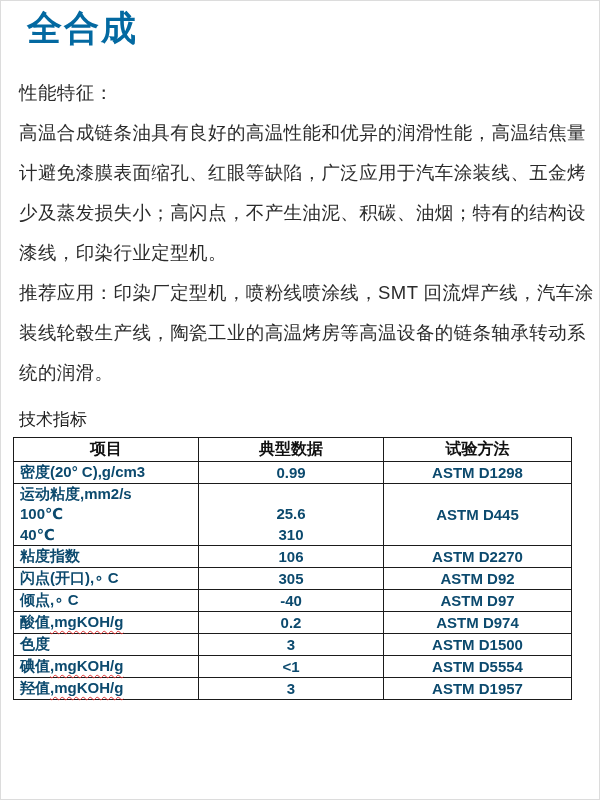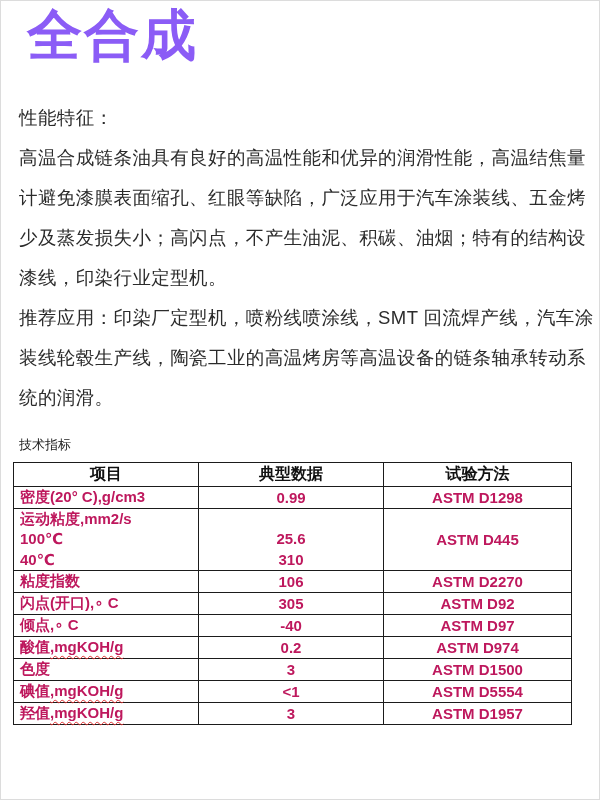--- a/index.html
+++ b/index.html
@@ -16,27 +16,26 @@
   .page {
     box-sizing: border-box;
     width: 600px;
     height: 800px;
     border: 1px solid #dcdcdc;
     background: #ffffff;
     overflow: hidden;
   }
   .title-black {
     margin: 5px 0 0 26px;
-    font-size: 55px;
+    font-size: 35px;
     line-height: 1.25;
     font-weight: 700;
     letter-spacing: 2px;
-    color: #8b5cf6;
+    color: #0369a1;
     white-space: nowrap;
-    font-family: Liberation Mono, monospace;
   }
   .title-red {
     margin: 25px 0 0 24px;
     font-size: 45px;
     line-height: 1.25;
     font-weight: 700;
     letter-spacing: 2px;
     color: #cc0000;
     white-space: nowrap;
   }
@@ -45,21 +44,21 @@
   }
   .para-line {
     font-size: 18.5px;
     line-height: 40px;
     letter-spacing: 0.4px;
     white-space: nowrap;
     color: #2b2b2b;
   }
   .table-caption {
     margin: 17px 0 0 18px;
-    font-size: 13px;
+    font-size: 17px;
     line-height: 20px;
     color: #222222;
   }
   table.specs {
     margin: 7px 0 0 12px;
     width: 558px;
     border-collapse: collapse;
     table-layout: fixed;
   }
   table.specs, table.specs th, table.specs td {
@@ -71,21 +70,21 @@
     font-weight: 700;
     text-align: center;
     color: #111111;
     padding: 0;
     margin-top: 33px;
   }
   table.specs td {
     height: 21px;
     font-size: 15px;
     font-weight: 600;
-    color: #be185d;
+    color: #0c4a6e;
     padding: 0 0 0 0;
     vertical-align: middle;
   }
   table.specs td.item {
     text-align: left;
     padding-left: 6px;
   }
   table.specs td.val,
   table.specs td.met {
     text-align: center;

